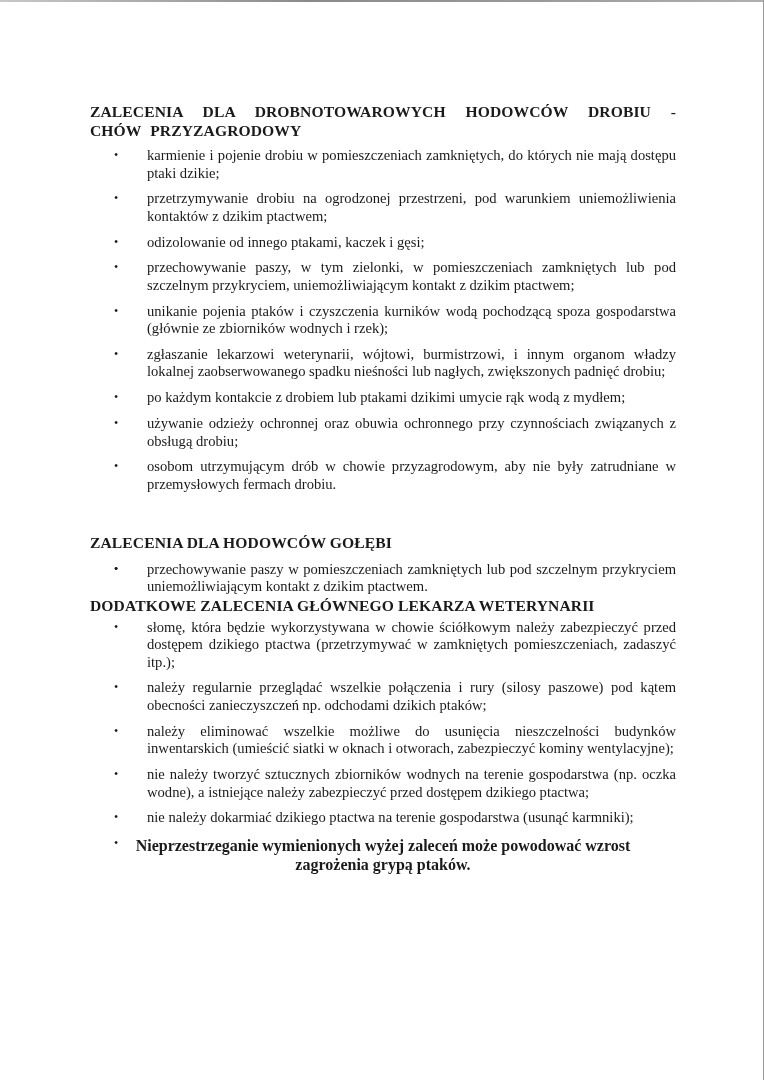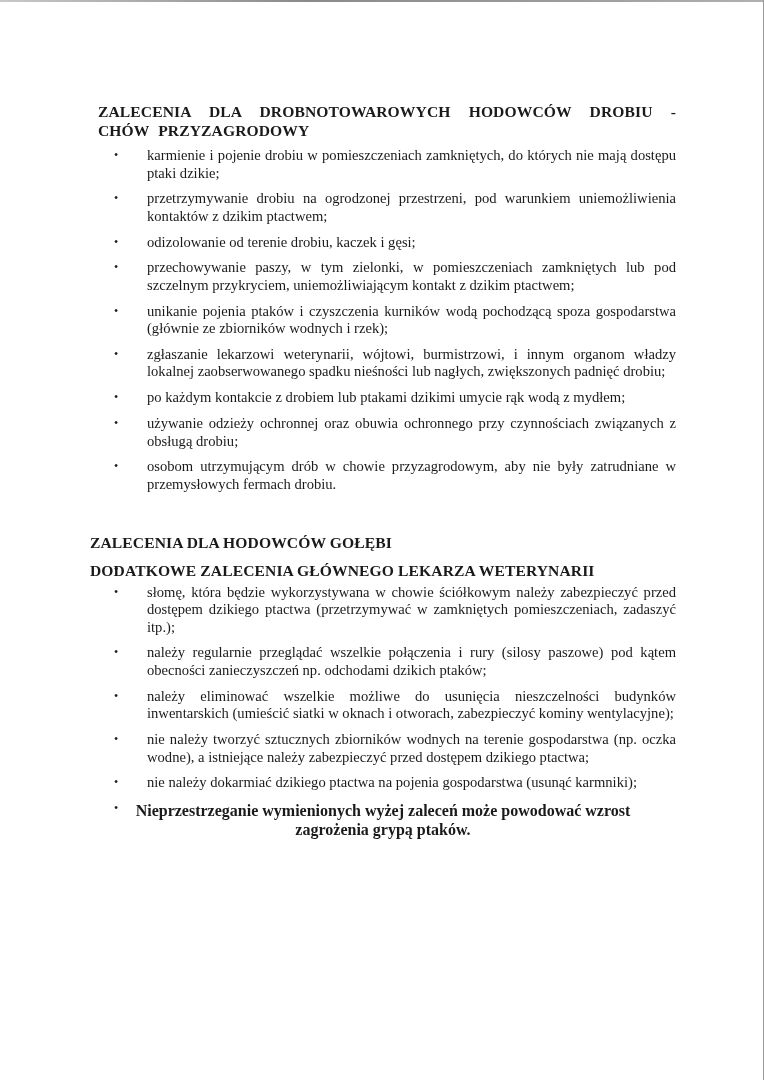--- a/index.html
+++ b/index.html
@@ -15,21 +15,21 @@
   .scan-right {
     position: absolute; right: 0; top: 0; width: 1px; height: 1080px; background: #9a9a9a;
   }
   .page {
     position: absolute; left: 90px; top: 102px; width: 586px;
   }
   h2 {
     font-size: 15.6px; font-weight: bold; margin: 0; line-height: 19px;
     text-align: justify; letter-spacing: 0.1px;
   }
-  h2.first { text-align-last: left; word-spacing: 5px; margin-left: 8px; }
+  h2.first { text-align-last: left; word-spacing: 5px; }
   ul {
     list-style: none; margin: 0; padding: 0;
   }
   li {
     position: relative; padding-left: 57px;
     font-size: 14.6px; line-height: 17.5px; text-align: justify;
     margin-top: 8.3px;
   }
   li .bullet {
     position: absolute; left: 24px; top: 0; font-size: 12px;
@@ -51,44 +51,44 @@
 <div class="scan-top"></div>
 <div class="scan-right"></div>
 
 <div class="page">
 
   <div class="section s1">
     <h2 class="first">ZALECENIA DLA DROBNOTOWAROWYCH HODOWCÓW DROBIU - CHÓW PRZYZAGRODOWY</h2>
     <ul>
       <li><span class="bullet">•</span><span>karmienie i pojenie drobiu w pomieszczeniach zamkniętych, do których nie mają dostępu ptaki dzikie;</span></li>
       <li><span class="bullet">•</span><span>przetrzymywanie drobiu na ogrodzonej przestrzeni, pod warunkiem uniemożliwienia kontaktów z dzikim ptactwem;</span></li>
-      <li><span class="bullet">•</span><span>odizolowanie od terenie drobiu, kaczek i gęsi;</span></li>
+      <li><span class="bullet">•</span><span>odizolowanie od innego ptakami, kaczek i gęsi;</span></li>
       <li><span class="bullet">•</span><span>przechowywanie paszy, w tym zielonki, w pomieszczeniach zamkniętych lub pod szczelnym przykryciem, uniemożliwiającym kontakt z dzikim ptactwem;</span></li>
       <li><span class="bullet">•</span><span>unikanie pojenia ptaków i czyszczenia kurników wodą pochodzącą spoza gospodarstwa (głównie ze zbiorników wodnych i rzek);</span></li>
       <li><span class="bullet">•</span><span>zgłaszanie lekarzowi weterynarii, wójtowi, burmistrzowi, i innym organom władzy lokalnej zaobserwowanego spadku nieśności lub nagłych, zwiększonych padnięć drobiu;</span></li>
       <li><span class="bullet">•</span><span>po każdym kontakcie z drobiem lub ptakami dzikimi umycie rąk wodą z mydłem;</span></li>
       <li><span class="bullet">•</span><span>używanie odzieży ochronnej oraz obuwia ochronnego przy czynnościach związanych z obsługą drobiu;</span></li>
       <li><span class="bullet">•</span><span>osobom utrzymującym drób w chowie przyzagrodowym, aby nie były zatrudniane w przemysłowych fermach drobiu.</span></li>
     </ul>
   </div>
 
   <div class="section s2">
     <h2>ZALECENIA DLA HODOWCÓW GOŁĘBI</h2>
     <ul>
       <li><span class="bullet">•</span></li>
-      <li><span class="bullet">•</span></li>
+      <li><span class="bullet">•</span><span>przechowywanie paszy w pomieszczeniach zamkniętych lub pod szczelnym przykryciem uniemożliwiającym kontakt z dzikim ptactwem.</span></li>
     </ul>
   </div>
 
   <div class="section s3">
     <h2>DODATKOWE ZALECENIA GŁÓWNEGO LEKARZA WETERYNARII</h2>
     <ul>
       <li><span class="bullet">•</span><span>słomę, która będzie wykorzystywana w chowie ściółkowym należy zabezpieczyć przed dostępem dzikiego ptactwa (przetrzymywać w zamkniętych pomieszczeniach, zadaszyć itp.);</span></li>
       <li><span class="bullet">•</span><span>należy regularnie przeglądać wszelkie połączenia i rury (silosy paszowe) pod kątem obecności zanieczyszczeń np. odchodami dzikich ptaków;</span></li>
       <li><span class="bullet">•</span><span>należy eliminować wszelkie możliwe do usunięcia nieszczelności budynków inwentarskich (umieścić siatki w oknach i otworach, zabezpieczyć kominy wentylacyjne);</span></li>
       <li><span class="bullet">•</span><span>nie należy tworzyć sztucznych zbiorników wodnych na terenie gospodarstwa (np. oczka wodne), a istniejące należy zabezpieczyć przed dostępem dzikiego ptactwa;</span></li>
-      <li><span class="bullet">•</span><span>nie należy dokarmiać dzikiego ptactwa na pojenia gospodarstwa (usunąć karmniki);</span></li>
+      <li><span class="bullet">•</span><span>nie należy dokarmiać dzikiego ptactwa na terenie gospodarstwa (usunąć karmniki);</span></li>
       <li><span class="bullet">•</span></li>
     </ul>
   </div>
 
   <p class="closing">Nieprzestrzeganie wymienionych wyżej zaleceń może powodować wzrost zagrożenia grypą ptaków.</p>
 </div>
 
 </body></html>

